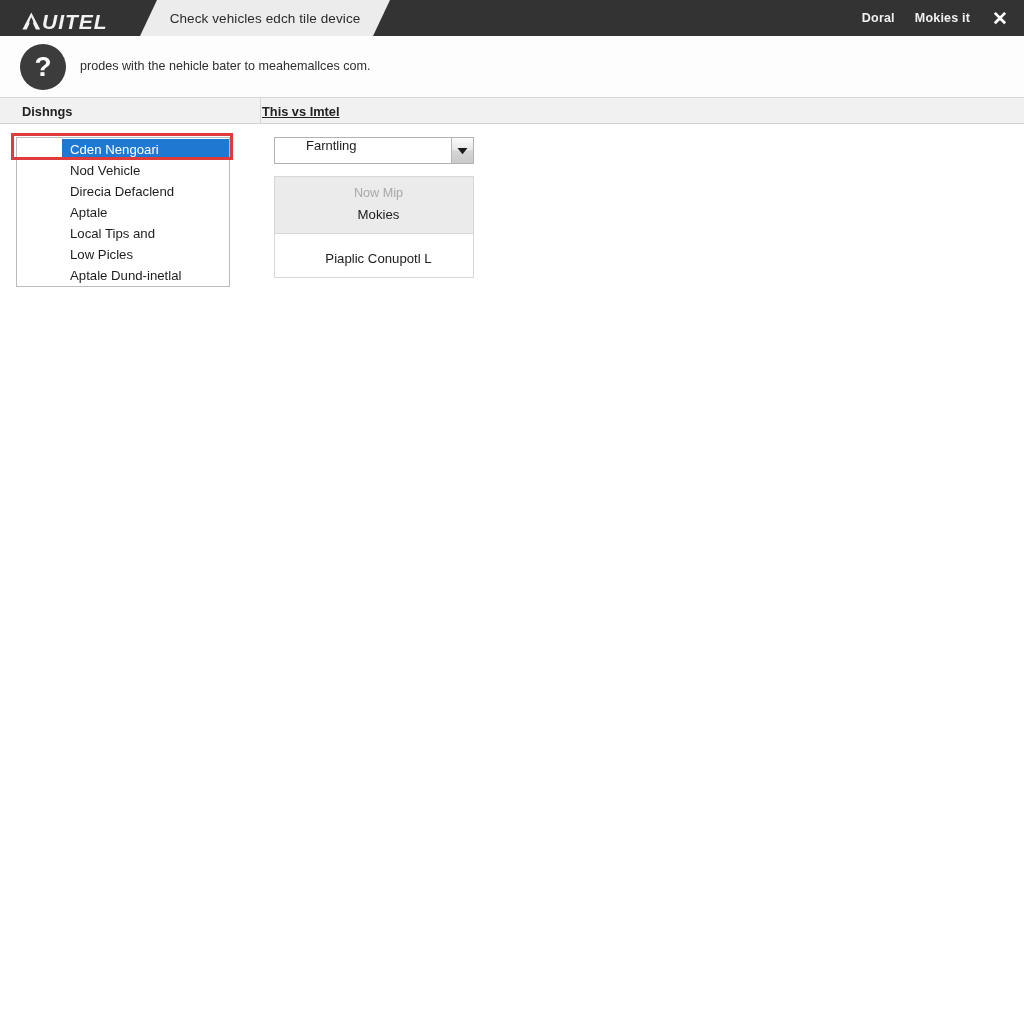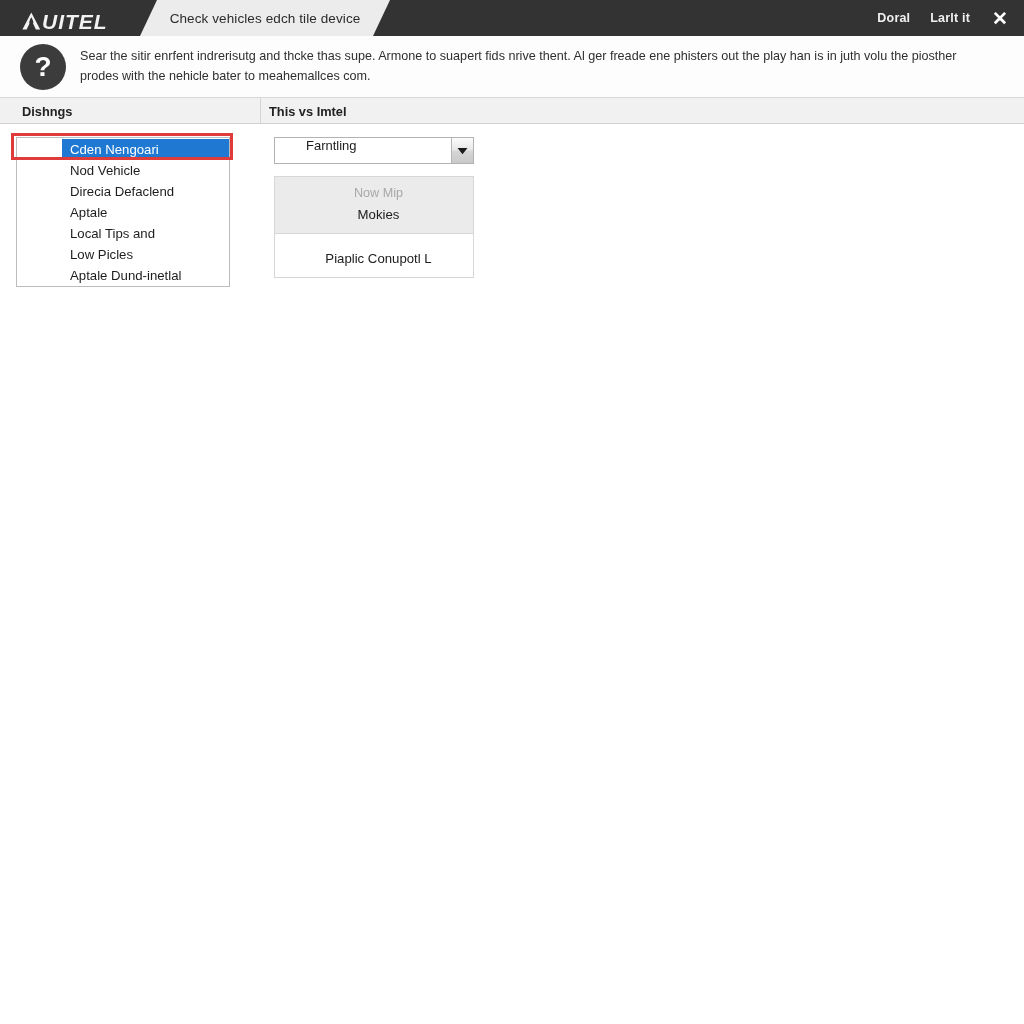--- a/index.html
+++ b/index.html
@@ -148,21 +148,21 @@
     position: absolute;
     top: 0;
     height: 26px;
     display: flex;
     align-items: center;
     font-size: 12.8px;
     font-weight: bold;
     color: #222222;
   }
   .ch-left  { left: 22px; }
-  .ch-right { left: 269px; }
+  .ch-right { left: 262px; text-decoration: underline; }
   .col-divider {
     position: absolute;
     left: 260px;
     top: 0;
     width: 1px;
     height: 26px;
     background: #d5d5d5;
   }
 
   
@@ -292,29 +292,28 @@
         <span>UITEL</span>
     </span>
   </div>
 
   <div class="tab-parallelogram">
     <span>Check vehicles edch tile device</span>
   </div>
 
   <div class="titlebar-right">
     <span class="tb-link">Doral</span>
-    <span class="tb-link">Larlt it</span>
+    <span class="tb-link">Mokies it</span>
     <span class="tb-close">✕</span>
   </div>
 </div>
 
 <div class="helpbar">
   <div class="help-icon">?</div>
   <div class="help-text">
-    <div>Sear the sitir enrfent indrerisutg and thcke thas supe. Armone to suapert fids nrive thent. Al ger freade ene phisters out the play han is in juth volu the piosther</div>
     <div>prodes with the nehicle bater to meahemallces com.</div>
   </div>
 </div>
 
 <div class="colheader">
   <div class="col-divider"></div>
   <div class="ch ch-left">Dishngs</div>
   <div class="ch ch-right">This vs Imtel</div>
 </div>
 

